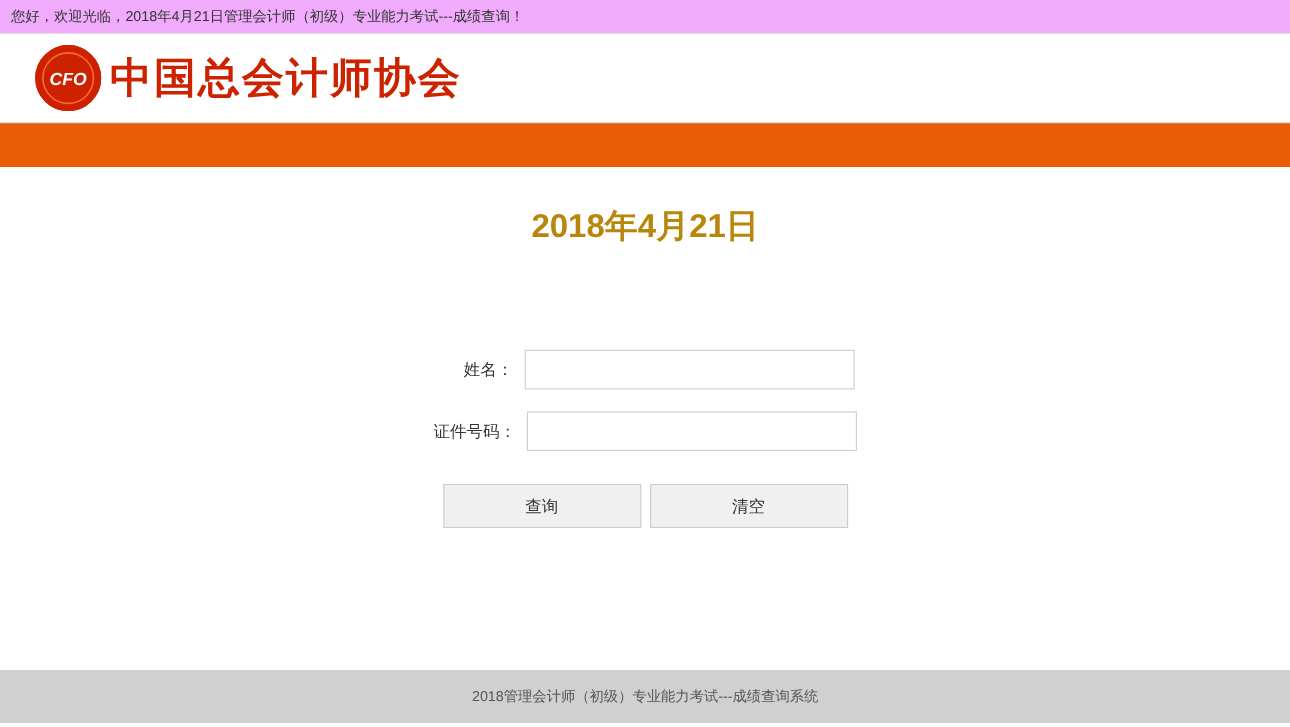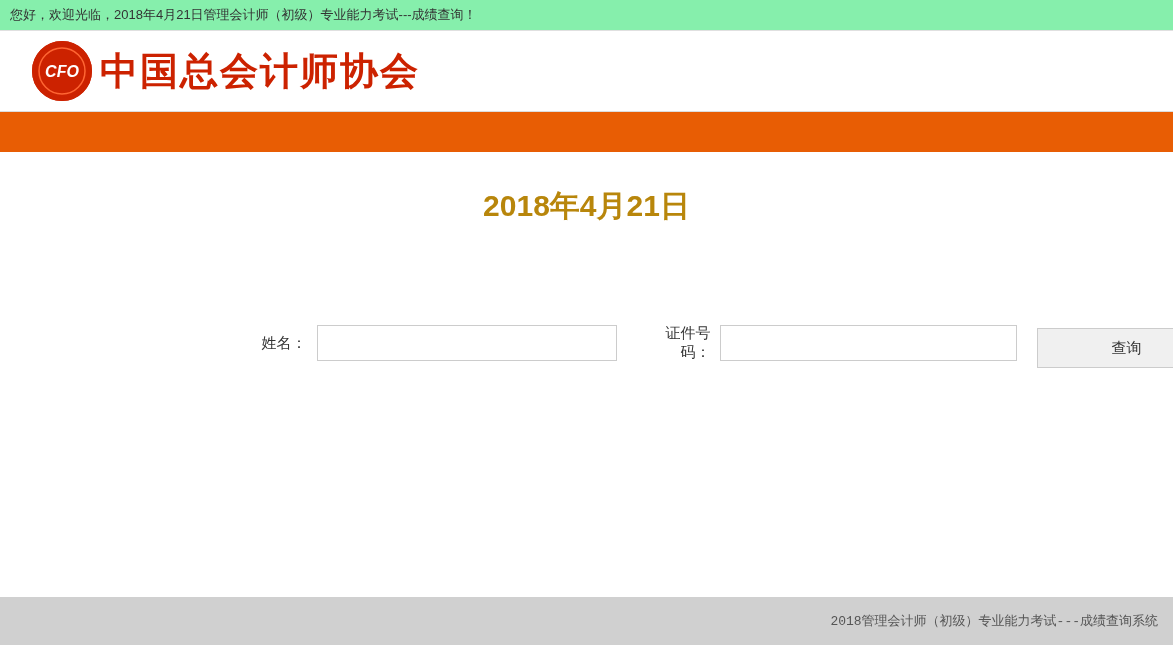--- a/index.html
+++ b/index.html
@@ -11,21 +11,21 @@
     body {
       font-family: "Microsoft YaHei", "SimHei", sans-serif;
       background-color: #ffffff;
       width: 1173px;
       min-height: 661px;
       overflow-x: hidden;
     }
 
     
     #top-notice {
-      background-color: #86efac;
+      background-color: #f0abfc;
       border-bottom: 1px solid #e0e0e0;
       padding: 6px 10px;
       font-size: 13px;
       color: #333;
     }
 
     
     #header {
       background-color: #ffffff;
       padding: 10px 32px;
@@ -92,21 +92,21 @@
       color: #b8860b;
       font-weight: bold;
       line-height: 1.6;
     }
 
     
     #form-area {
       width: 100%;
       max-width: 700px;
       display: flex;
-      flex-direction: row;
+      flex-direction: column;
       align-items: center;
       gap: 20px;
     }
 
     .form-row {
       display: flex;
       align-items: center;
       gap: 10px;
       width: 100%;
       justify-content: center;
@@ -143,28 +143,27 @@
       font-size: 15px;
       color: #333;
       cursor: pointer;
       font-family: "Microsoft YaHei", sans-serif;
     }
 
     
     #footer {
       background-color: #d0d0d0;
       padding: 15px;
-      text-align: right;
+      text-align: center;
       font-size: 13px;
       color: #555;
       margin-top: auto;
       position: fixed;
-      bottom: 16px;
+      bottom: 4px;
       width: 1173px;
-      font-family: Liberation Mono, monospace;
     }
 
     
     #page-wrapper {
       min-height: 661px;
       display: flex;
       flex-direction: column;
     }
 
     #content-wrapper {

